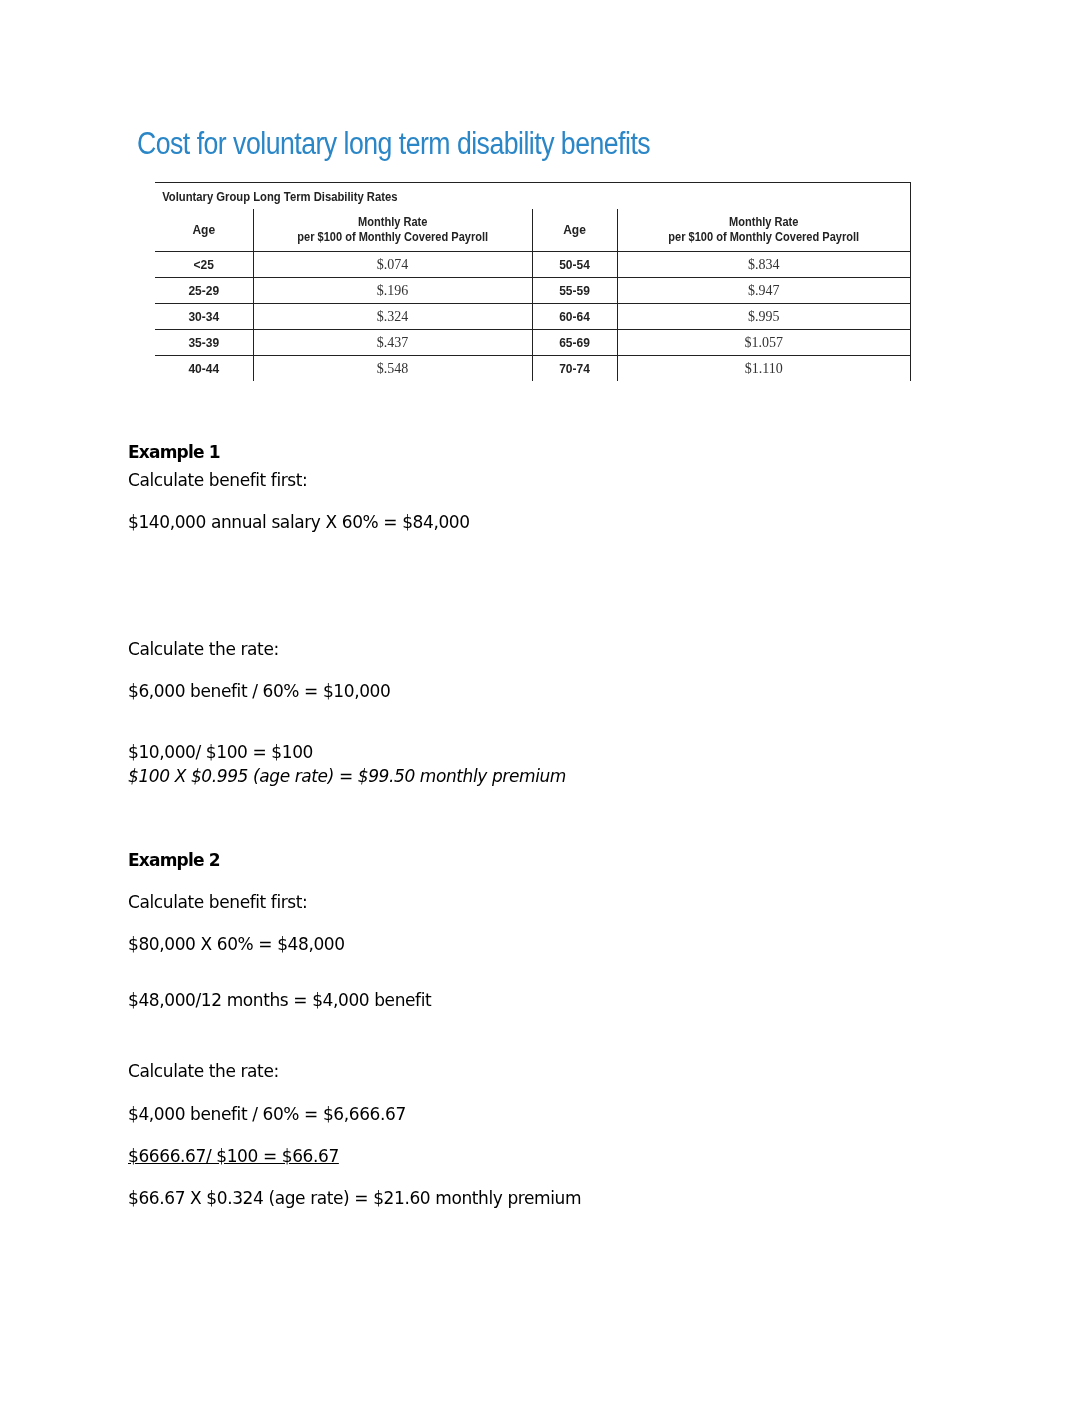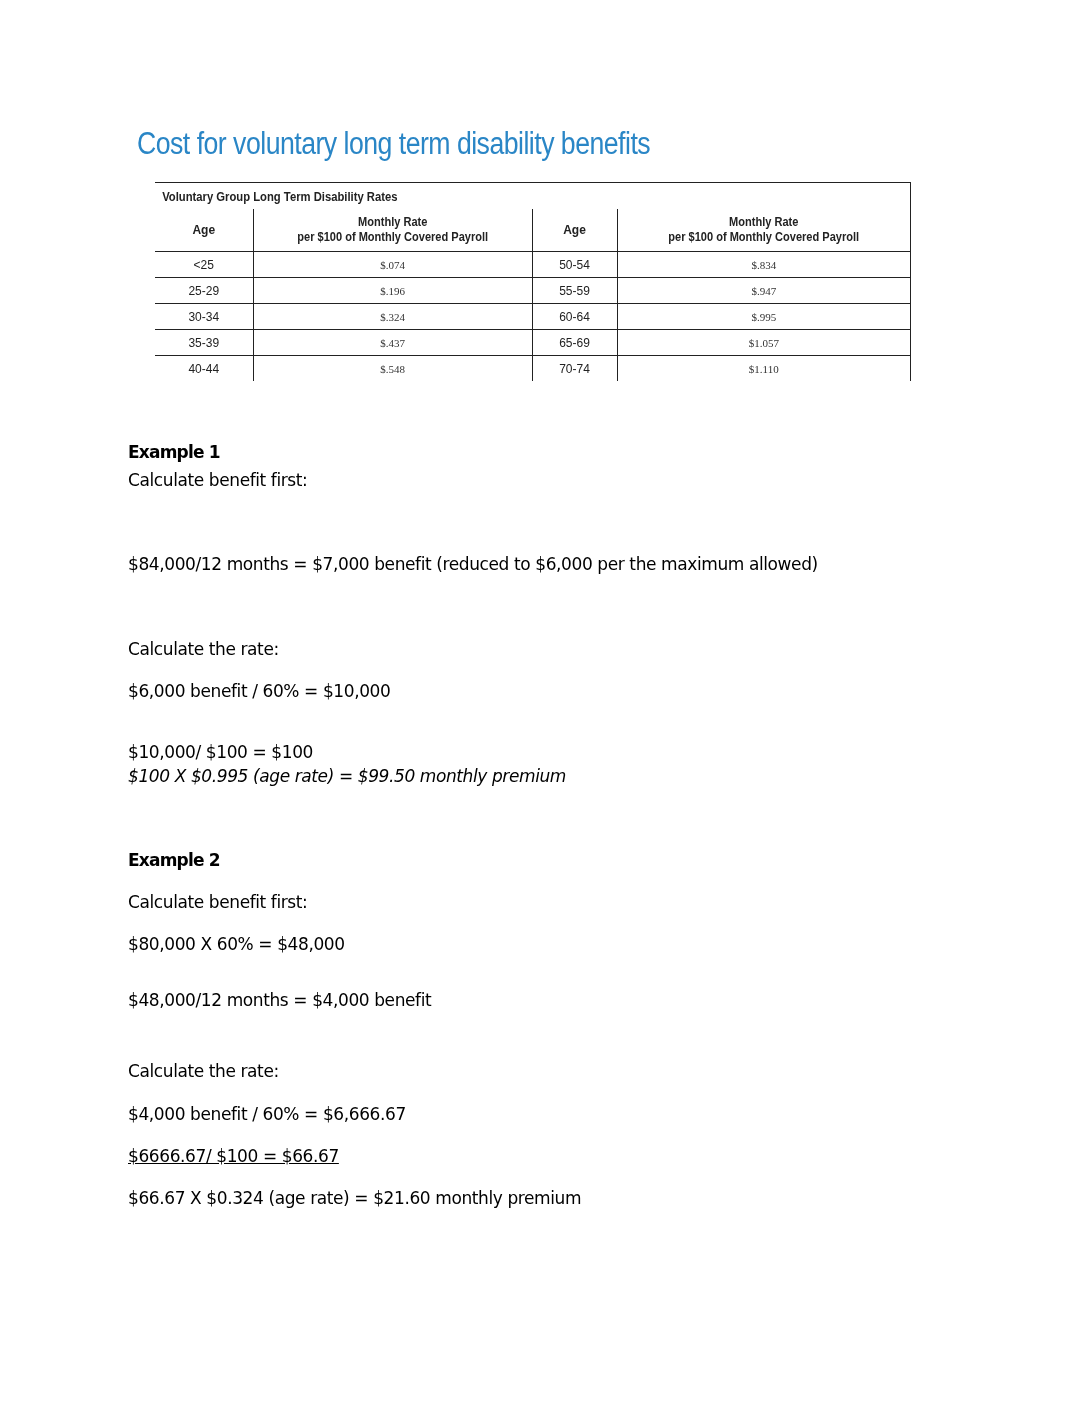--- a/index.html
+++ b/index.html
@@ -23,22 +23,22 @@
     .table-caption {
       height: 26px; line-height: 28px; padding-left: 8px;
       font-size: 12.5px; font-weight: bold; color: #222;
       transform: scaleX(0.9); transform-origin: left center;
       white-space: nowrap;
     }
     table { border-collapse: collapse; width: 755px; table-layout: fixed; }
     th, td { text-align: center; color: #222; padding: 0; }
     th { height: 42px; font-size: 12px; font-weight: bold; line-height: 15px; }
     td { height: 25px; font-size: 12px; border-top: 1.5px solid #222; }
-    td.age { font-weight: normal; }
-    td.rate { font-family: "Liberation Serif", serif; font-size: 11px; color: #333; }
+    td.age { font-weight: bold; }
+    td.rate { font-family: "Liberation Serif", serif; font-size: 14px; color: #333; }
     .b-right { border-right: 1.5px solid #222; }
     tr.last td { border-bottom: 1.5px solid #222; }
     .hdr-inner { display: inline-block; transform: scaleX(0.92); }
 
     .body-text {
       position: absolute; left: 128px;
       font-family: "DejaVu Sans", sans-serif;
       font-size: 17px; color: #000; white-space: nowrap;
       letter-spacing: -0.4px;
     }
@@ -108,21 +108,21 @@
           <td class="rate b-right">$.548</td>
           <td class="age b-right">70-74</td>
           <td class="rate">$1.110</td>
         </tr>
       </tbody>
     </table>
   </div>
 
   <div class="body-text bold" style="top:442px;">Example 1</div>
   <div class="body-text" style="top:470px;">Calculate benefit first:</div>
-  <div class="body-text" style="top:554px;">$84,000/12 months = $7,000 benefit (reduced to $6,000 per the maximum allowed)</div>
+  <div class="body-text" style="top:512px;">$140,000 annual salary X 60% = $84,000</div>
   <div class="body-text" style="top:639px;">Calculate the rate:</div>
   <div class="body-text" style="top:681px;">$6,000 benefit / 60% = $10,000</div>
   <div class="body-text" style="top:742px;">$10,000/ $100 = $100</div>
   <div class="body-text" style="top:766px;font-style:italic;">$100 X $0.995 (age rate) = $99.50 monthly premium</div>
 
   <div class="body-text bold" style="top:850px;">Example 2</div>
   <div class="body-text" style="top:892px;">Calculate benefit first:</div>
   <div class="body-text" style="top:934px;">$80,000 X 60% = $48,000</div>
   <div class="body-text" style="top:977px;margin-top:13px;">$48,000/12 months = $4,000 benefit</div>
   <div class="body-text" style="top:1061px;">Calculate the rate:</div>

